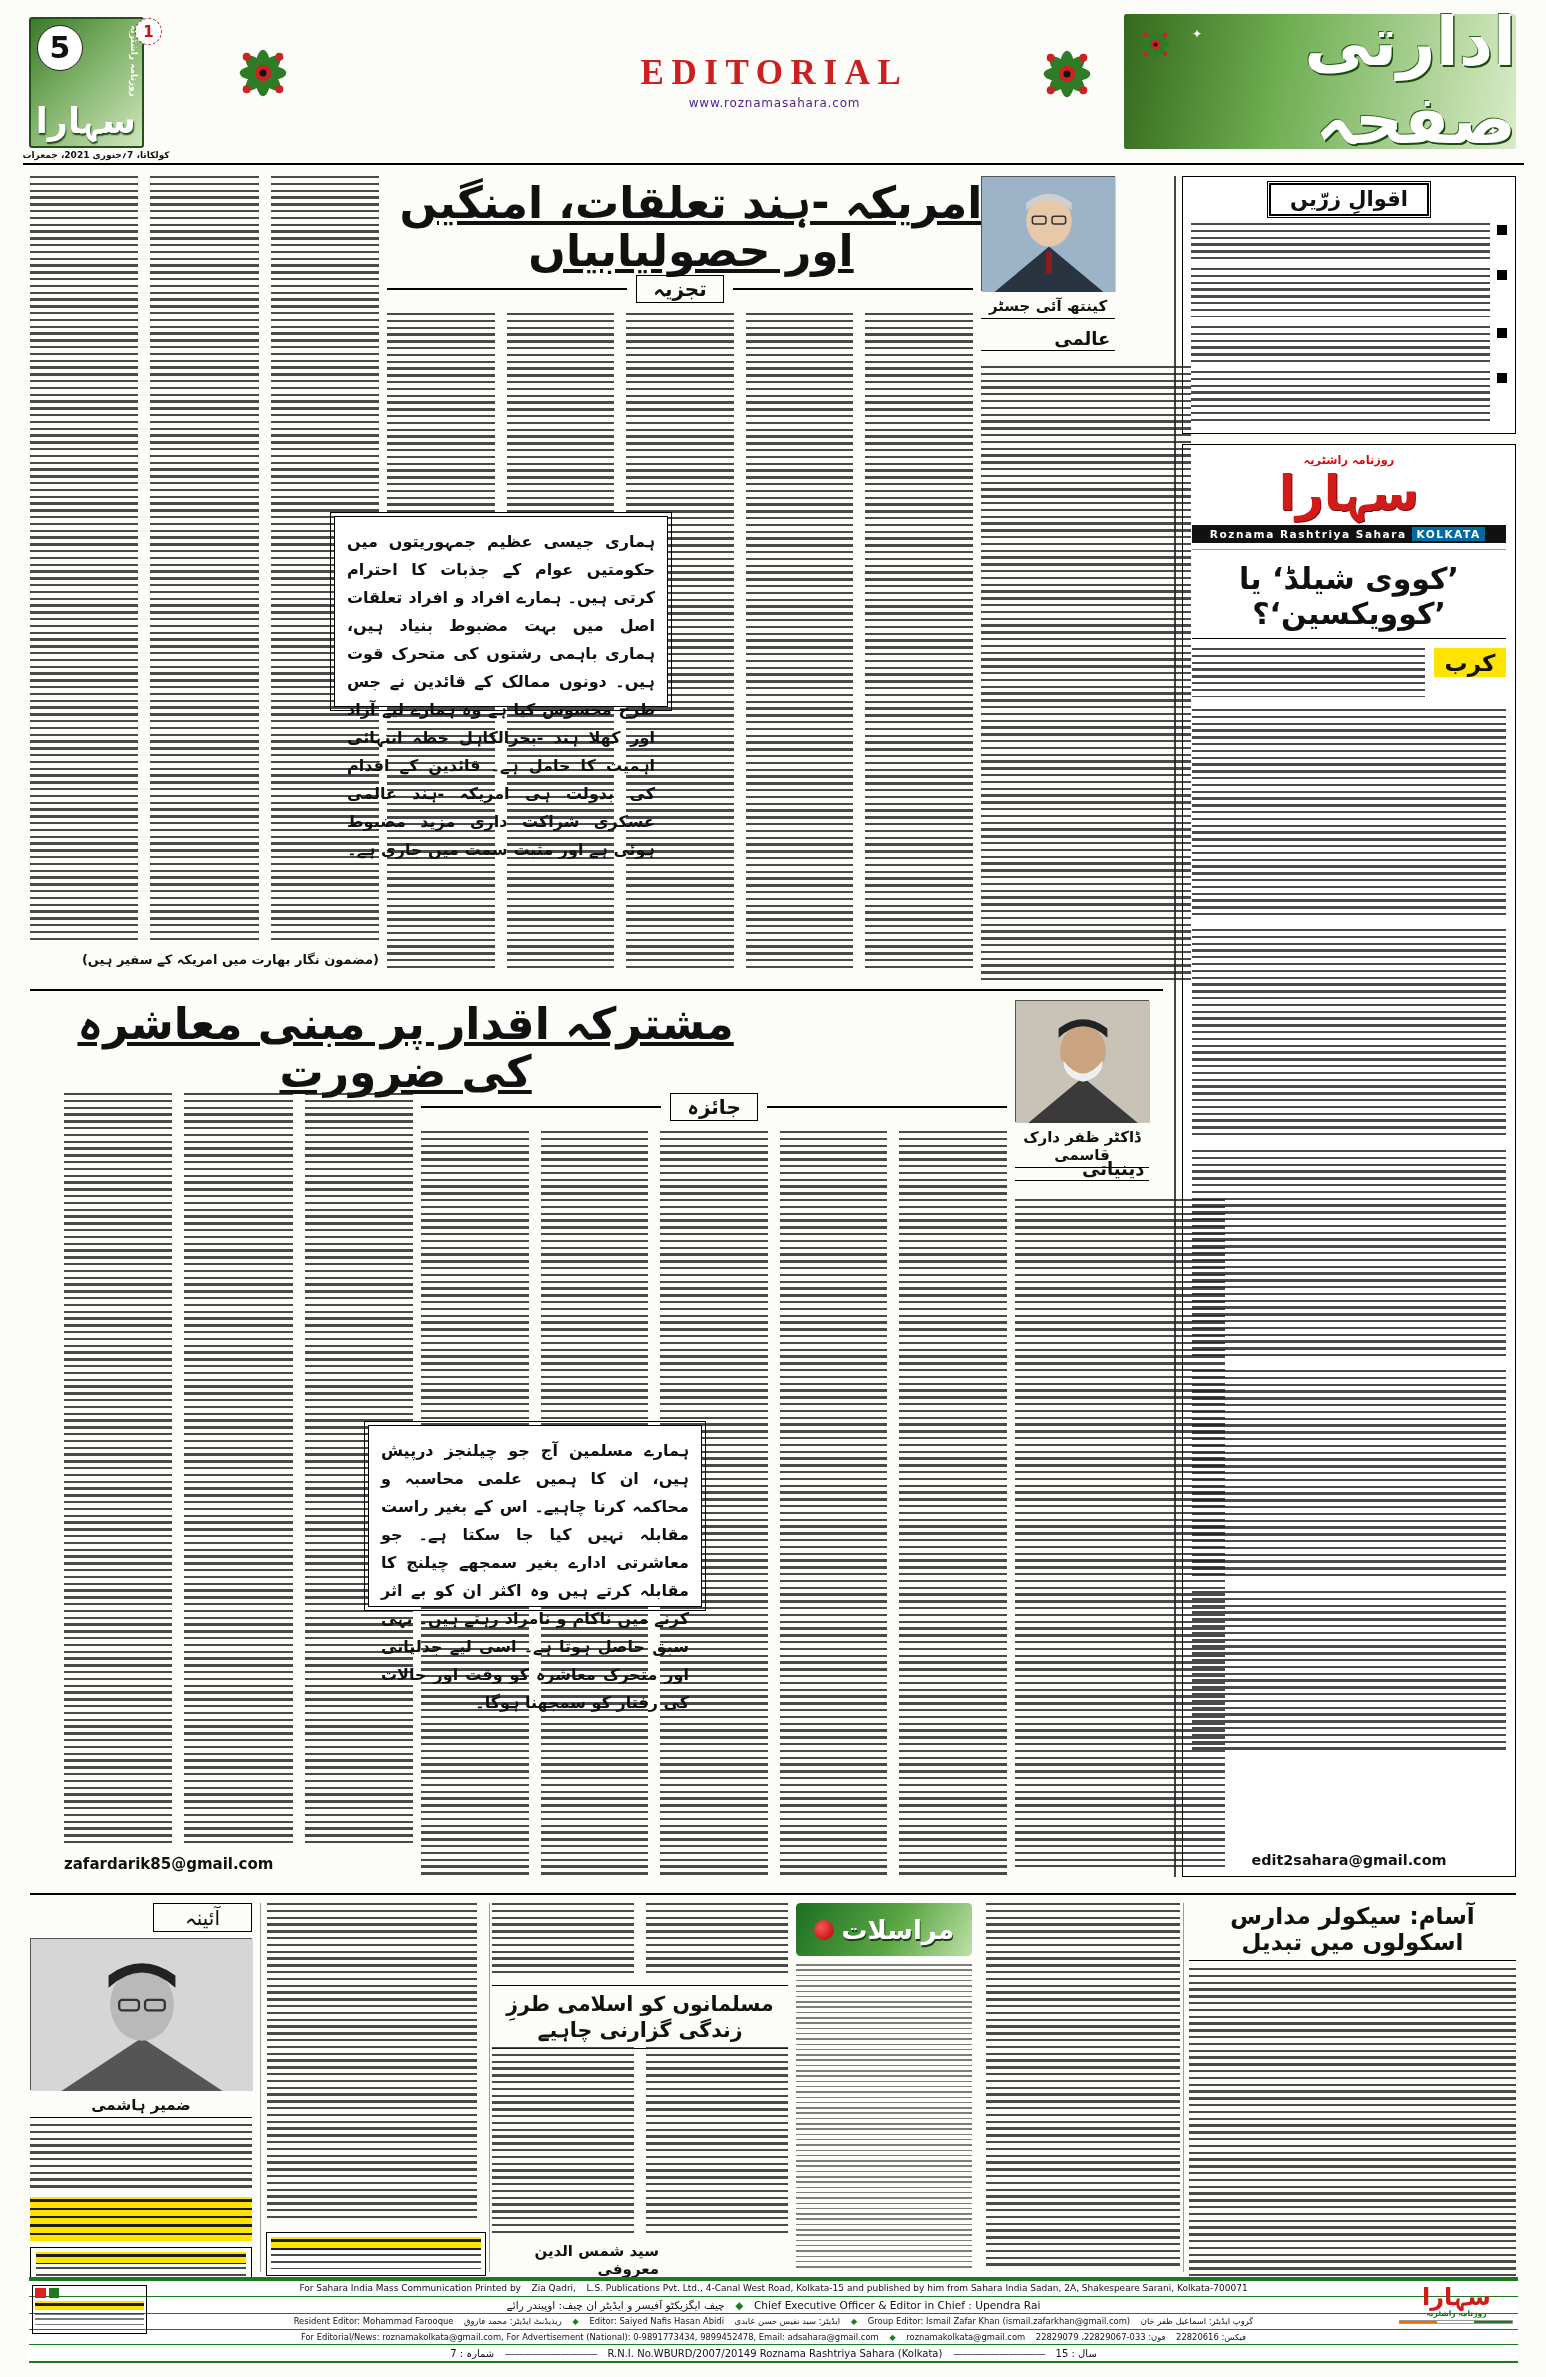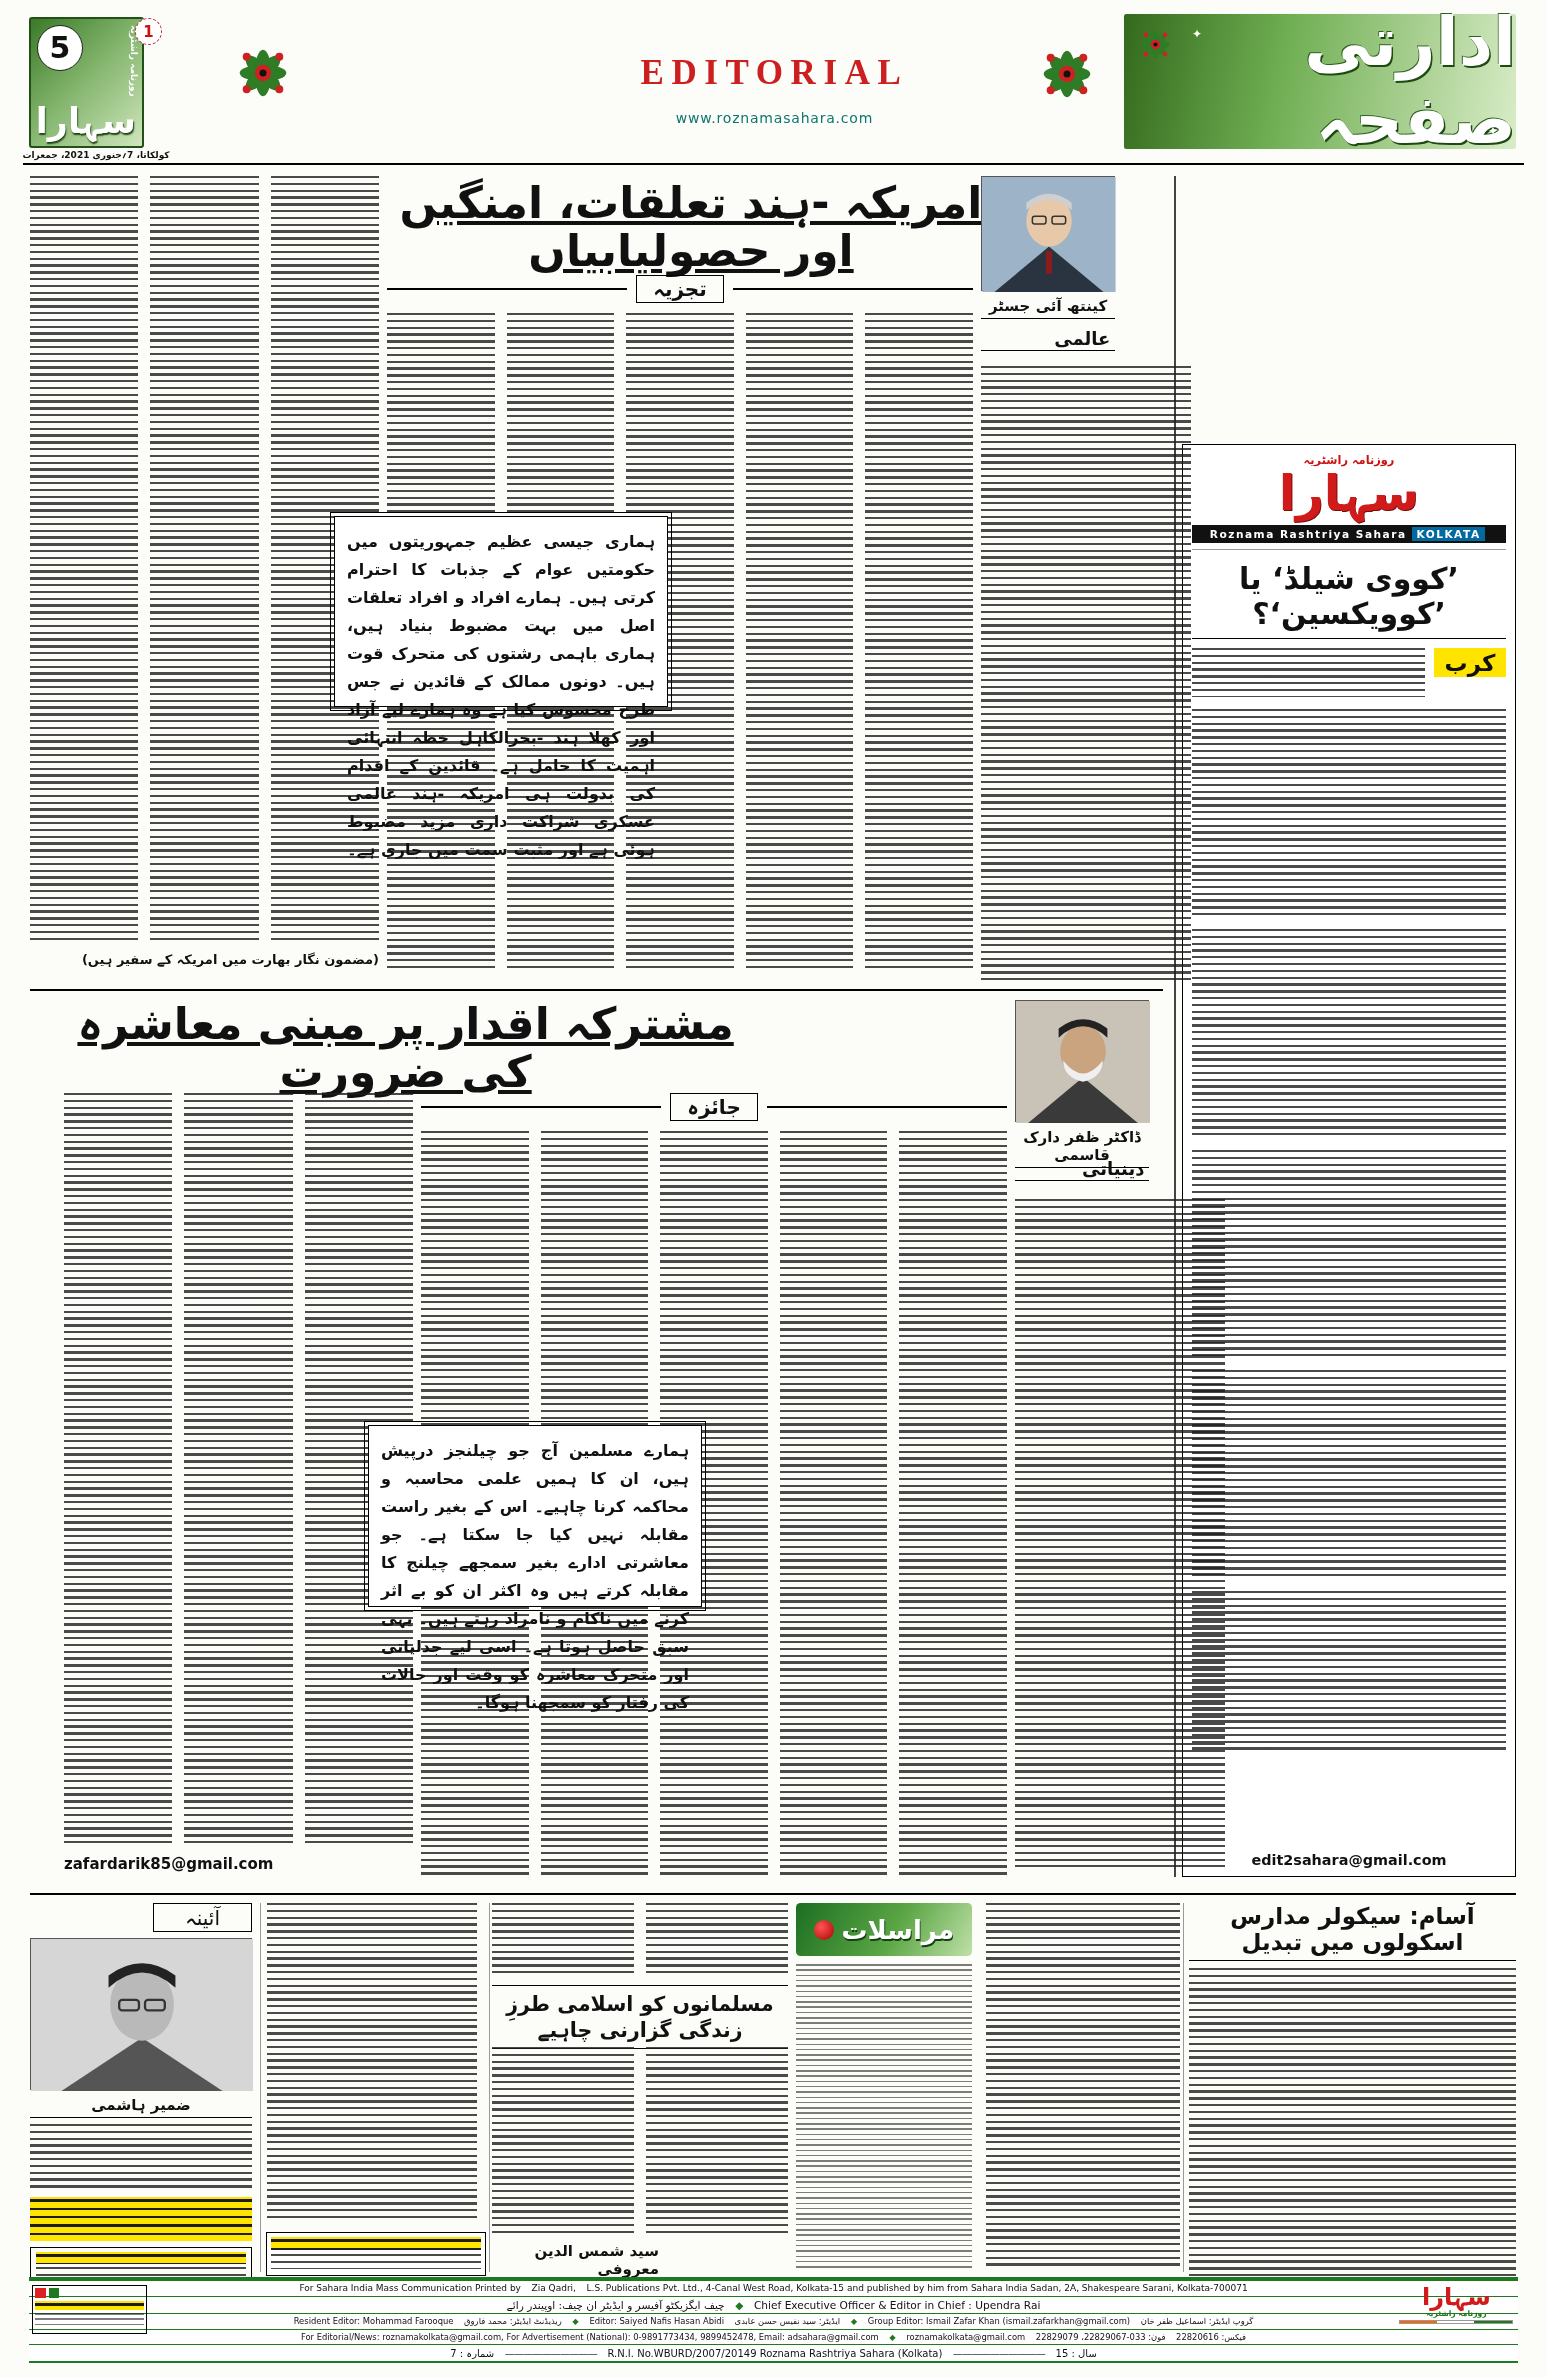--- a/index.html
+++ b/index.html
@@ -32,21 +32,21 @@
     text-shadow:0.8px 1.5px 1.5px #1e4413; }
   .logo-tagline { position:absolute; right:3px; top:6px; writing-mode:vertical-rl; font-size:9px;
     color:#fff; font-weight:bold; letter-spacing:0.8px; }
   .rank-badge { left:135px; top:18px; width:27px; height:27px; border-radius:50%;
     background:#fff; border:1.5px dashed #b33; color:#c11; font-weight:bold; font-size:15px;
     display:flex; align-items:center; justify-content:center; }
   .dateline { left:20px; top:150px; width:152px; text-align:center; font-size:9px; font-weight:bold; }
   .ed-title { left:524px; top:53px; width:501px; text-align:center; }
   .ed-title .big { font-family:"Liberation Serif","DejaVu Serif",serif; font-weight:bold;
     font-size:35px; letter-spacing:7.6px; color:#cc1f1f; }
-  .ed-title .site { font-size:14px; color:#0f766e; letter-spacing:0.8px; margin-top:17px; }
+  .ed-title .site { font-size:12px; color:#4c1d95; letter-spacing:0.8px; margin-top:3px; }
   .masthead { left:1124px; top:13.7px; width:392px; height:135px; border-radius:2.3px;
     background:linear-gradient(100deg,#33691c 0%,#6fae52 40%,#d9ecc7 100%);
     display:flex; align-items:center; justify-content:center; }
   .masthead .callig { font-size:67px; font-weight:bold; color:#fff;
     text-shadow:1.5px 2.3px 0 #1d4a12, -0.8px -0.8px 0 #2c631c; }
   .spark { position:absolute; color:#fff; font-size:12px; }
   .header-rule { left:23px; top:163px; width:1501px; }
 
   
   .quotes-box { left:1182px; top:176px; width:334px; height:258px; border:1.5px solid #000;
@@ -206,20 +206,41 @@
       </svg>
     <span class="spark" style="left:68px;top:13.7px">✦</span>
     <span class="spark" style="right:18px;bottom:10.6px">✦</span>
     <div class="callig rtl">ادارتی صفحہ</div>
   </div>
 
   <div class="abs hrule header-rule"></div>
 
   <div class="abs vline sidebar-divider"></div>
 
+  <div class="abs quotes-box">
+    <div class="quotes-title rtl">اقوالِ زرّیں</div>
+    <ul>
+      <li>
+          <span class="sq"></span>
+          <div class="sim" style="height:36px"></div>
+        </li>
+      <li>
+          <span class="sq"></span>
+          <div class="sim" style="height:49px"></div>
+        </li>
+      <li>
+          <span class="sq"></span>
+          <div class="sim" style="height:36px"></div>
+        </li>
+      <li>
+          <span class="sq"></span>
+          <div class="sim" style="height:53px"></div>
+        </li>
+    </ul>
+  </div>
 
   <div class="abs side-article">
     <div class="side-logo">
       <div class="tag rtl">روزنامہ راشٹریہ</div>
       <div class="name rtl">سہارا</div>
       <div class="bar">
         <span>Roznama Rashtriya Sahara</span>
         <span class="city">KOLKATA</span>
       </div>
     </div>

